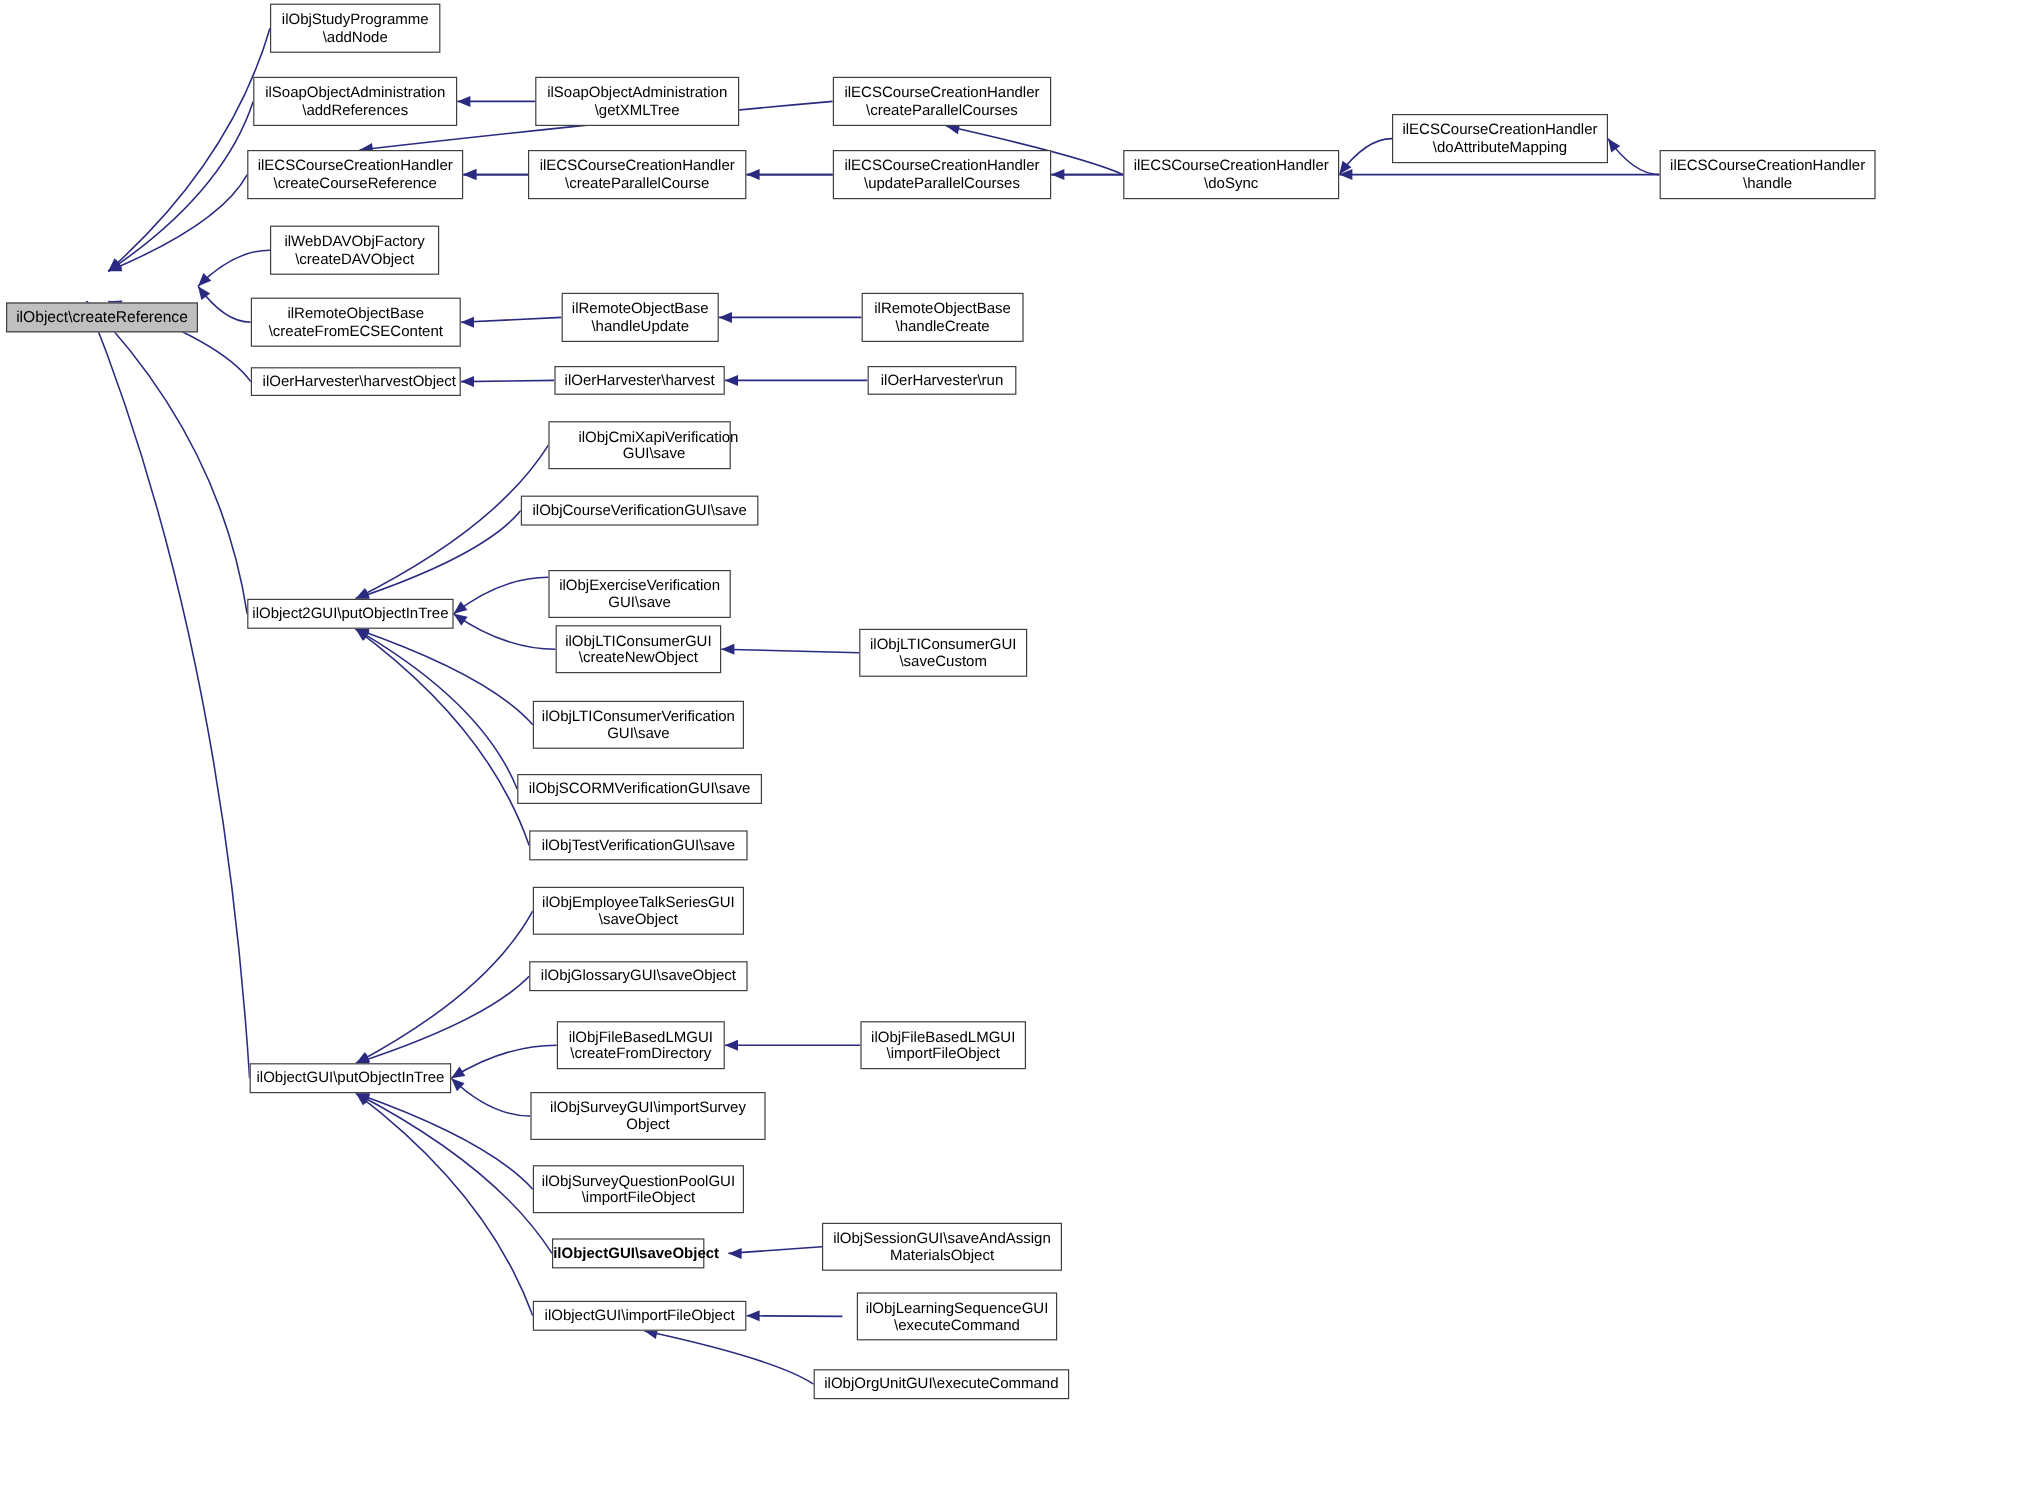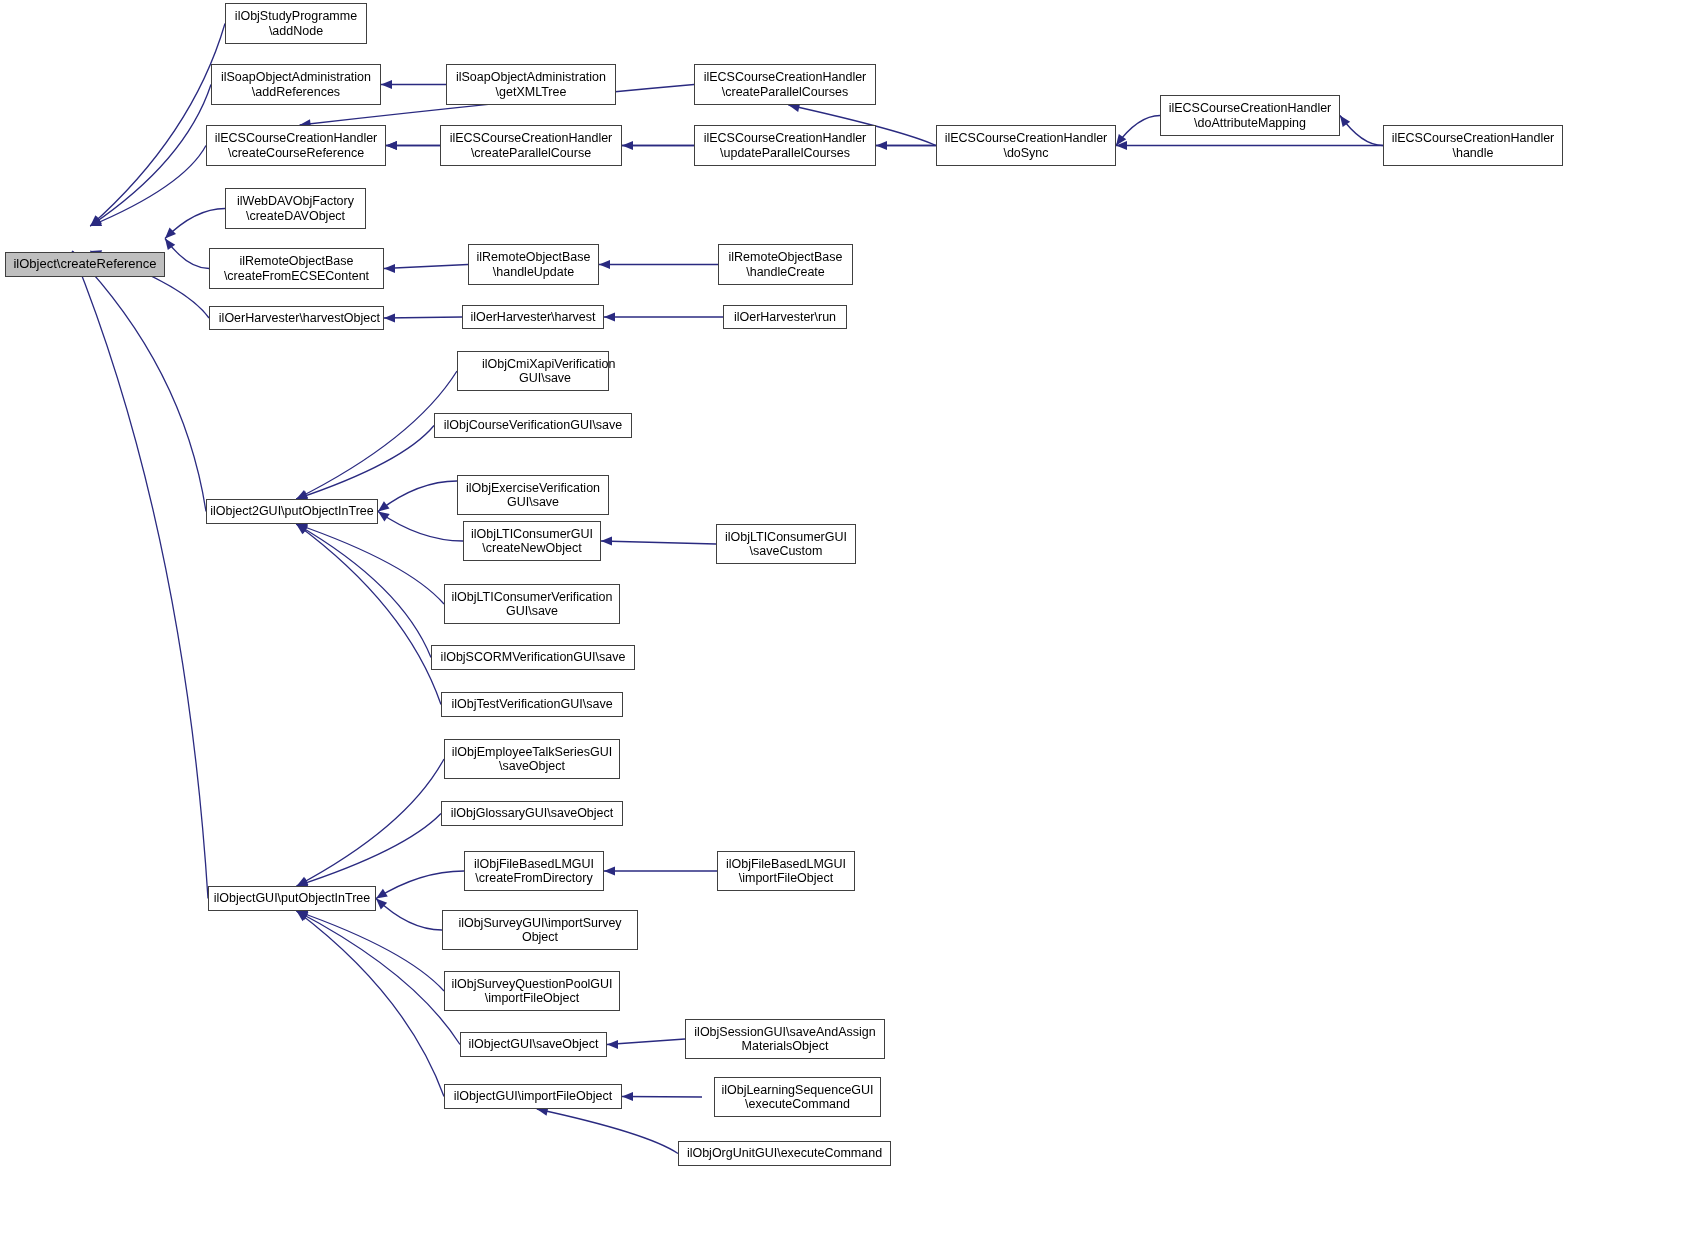--- a/index.html
+++ b/index.html
@@ -182,21 +182,21 @@
       <div class="node" style="left: 441px; top: 801px; width: 182px; height: 25px;"><span>ilObjGlossaryGUI\saveObject</span></div>
       <div class="node" style="left: 464px; top: 851px; width: 140px; height: 40px;"><span>ilObjFileBasedLMGUI
 \createFromDirectory</span></div>
       <div class="node" style="left: 717px; top: 851px; width: 138px; height: 40px;"><span>ilObjFileBasedLMGUI
 \importFileObject</span></div>
       <div class="node" style="left: 208px; top: 886px; width: 168px; height: 25px;"><span>ilObjectGUI\putObjectInTree</span></div>
       <div class="node" style="left: 442px; top: 910px; width: 196px; height: 40px;"><span>ilObjSurveyGUI\importSurvey
 Object</span></div>
       <div class="node" style="left: 444px; top: 971px; width: 176px; height: 40px;"><span>ilObjSurveyQuestionPoolGUI
 \importFileObject</span></div>
-      <div class="node" style="left: 460px; top: 1032px; width: 147px; height: 25px;"><span>ilObjectGUI\saveObject</span></div>
+      <div class="node" style="left: 460px; top: 1032px; width: 127px; height: 25px; font-weight: bold;"><span>ilObjectGUI\saveObject</span></div>
       <div class="node" style="left: 685px; top: 1019px; width: 200px; height: 40px;"><span>ilObjSessionGUI\saveAndAssign
 MaterialsObject</span></div>
       <div class="node" style="left: 444px; top: 1084px; width: 178px; height: 25px;"><span>ilObjectGUI\importFileObject</span></div>
       <div class="node" style="left: 702px; top: 1077px; width: 167px; height: 40px; margin-left: 12px;"><span>ilObjLearningSequenceGUI
 \executeCommand</span></div>
       <div class="node" style="left: 678px; top: 1141px; width: 213px; height: 25px;"><span>ilObjOrgUnitGUI\executeCommand</span></div>
     </div>
 </div>
 
 </body></html>

